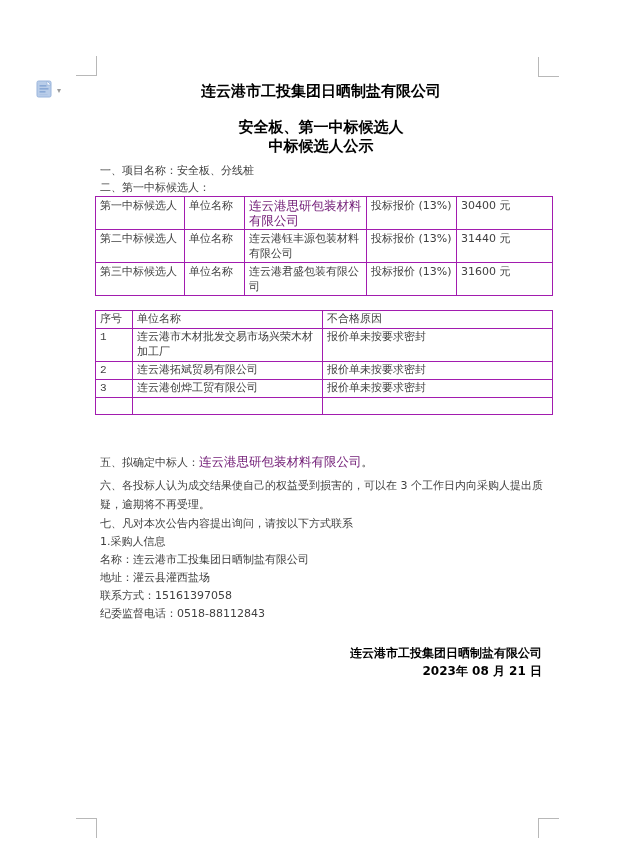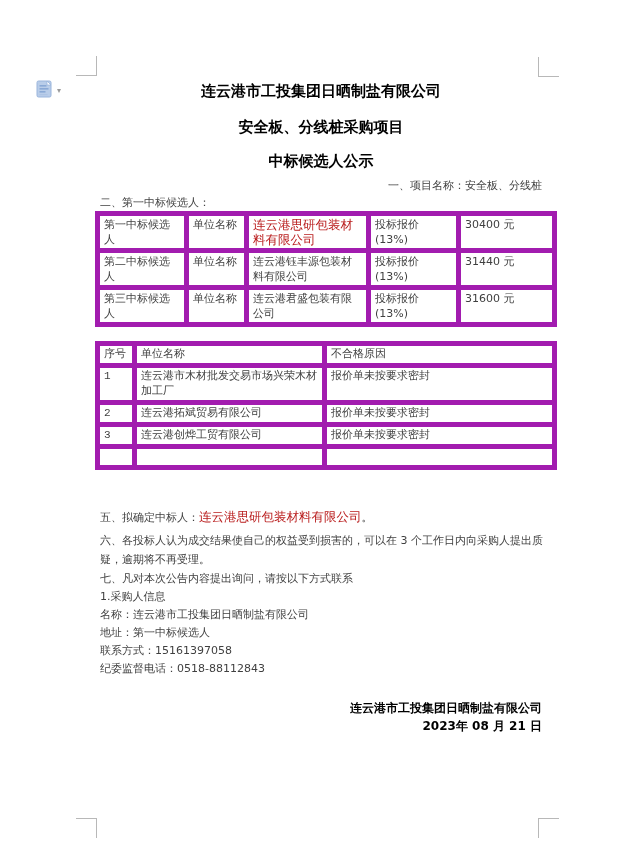--- a/index.html
+++ b/index.html
@@ -19,32 +19,32 @@
 
   
   .paste-btn { position:absolute; left:36px; top:80px; display:flex; align-items:center; gap:4px; cursor:pointer; }
   .paste-arrow { font-size:8px; color:#9a9a9a; line-height:8px; }
 
   .content { position:absolute; left:100px; top:75px; width:442px; }
 
   .doc-title { text-align:center; font-weight:bold; color:#000; font-size:15px; line-height:19px; }
   .t1 { margin-top:7px; }
   .t2 { margin-top:17px; }
-  .t3 { margin-top:15px; }
+  .t3 { }
 
   .body-line { font-size:11px; line-height:17px; white-space:nowrap; }
-  .s1 { margin-top:6px;text-align:right; }
+  .s1 { margin-top:6px; }
 
   table { border-collapse:collapse; table-layout:fixed; margin-left:-5px; width:457px; }
-  td { border:5px solid #a21caf; vertical-align:top; padding:1px 4px; font-size:11px; line-height:15px; overflow:hidden;margin-top:23px; }
+  td { border:1px solid #a21caf; vertical-align:top; padding:1px 4px; font-size:11px; line-height:15px; overflow:hidden;margin-top:23px; }
   .tbl-candidates { margin-top:0; }
   .tbl-invalid  { margin-top:14px;font-family:Liberation Mono, monospace; }
   .tbl-invalid tr.empty-row td { height:14px; }
 
-  .alt-font { font-size:12.5px; color:#b91c1c; }
+  .alt-font { font-size:12.5px; color:#701a75; }
 
   .s3 { margin-top:17px; }
   .s5 { margin-top:34px; line-height:26px; }
   .s67 { line-height:19px; }
   .contact-line { line-height:18px; }
 
   .signature { margin-top:21px; text-align:right; font-weight:bold; color:#000;
                font-size:12px; line-height:18px; }
 </style>
 </head>
@@ -67,21 +67,21 @@
         <rect x="3.5" y="11" width="6" height="1.6" fill="#8aa9d6"></rect>
         <rect x="3.5" y="14" width="8" height="1.2" fill="#aec4e4"></rect>
       </svg>
     </span>
     <span class="paste-arrow">▾</span>
   </div>
 
   <div class="content">
 
     <div class="doc-title t1">连云港市工投集团日晒制盐有限公司</div>
-    <div class="doc-title t2">安全板、分线桩采购项目</div>
+    <div class="doc-title t2">安全板、第一中标候选人</div>
     <div class="doc-title t3">中标候选人公示</div>
 
     <div class="body-line s1">一、项目名称：安全板、分线桩</div>
     <div class="body-line">二、第一中标候选人：</div>
 
     <table class="tbl-candidates">
       <colgroup>
           <col style="width:89px">
           <col style="width:60px">
           <col style="width:122px">
@@ -151,21 +151,21 @@
 
     <div class="body-line s5">
       <span>五、拟确定中标人：</span><span class="alt-font">连云港思研包装材料有限公司</span><span>。</span>
     </div>
     <div class="body-line s67">六、各投标人认为成交结果使自己的权益受到损害的，可以在 3 个工作日内向采购人提出质</div>
     <div class="body-line s67">疑，逾期将不再受理。</div>
     <div class="body-line s67">七、凡对本次公告内容提出询问，请按以下方式联系</div>
 
     <div class="body-line contact-line">1.采购人信息</div>
     <div class="body-line contact-line">名称：连云港市工投集团日晒制盐有限公司</div>
-    <div class="body-line contact-line">地址：第一中标候选人</div>
+    <div class="body-line contact-line">地址：灌云县灌西盐场</div>
     <div class="body-line contact-line">联系方式：15161397058</div>
     <div class="body-line contact-line">纪委监督电话：0518-88112843</div>
 
     <div class="signature">
       <div>连云港市工投集团日晒制盐有限公司</div>
       <div>2023年 08 月 21 日</div>
     </div>
 
   </div>
 </div>

